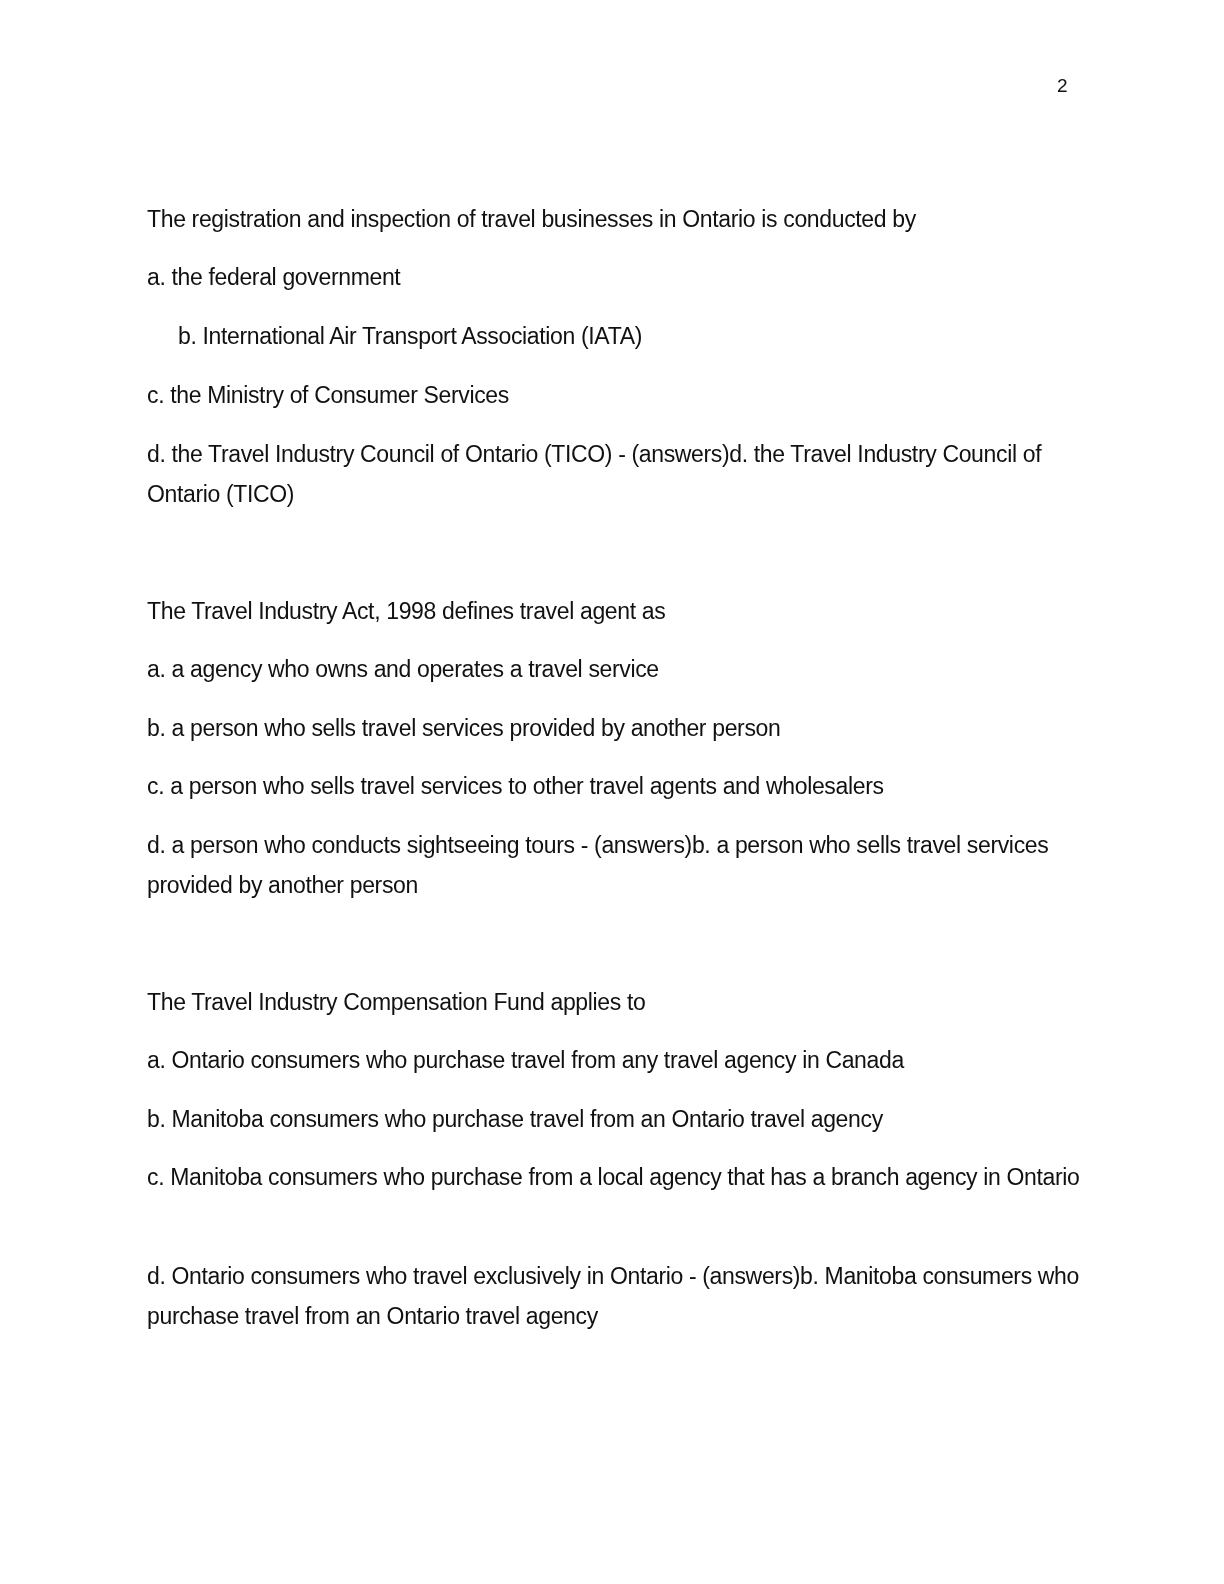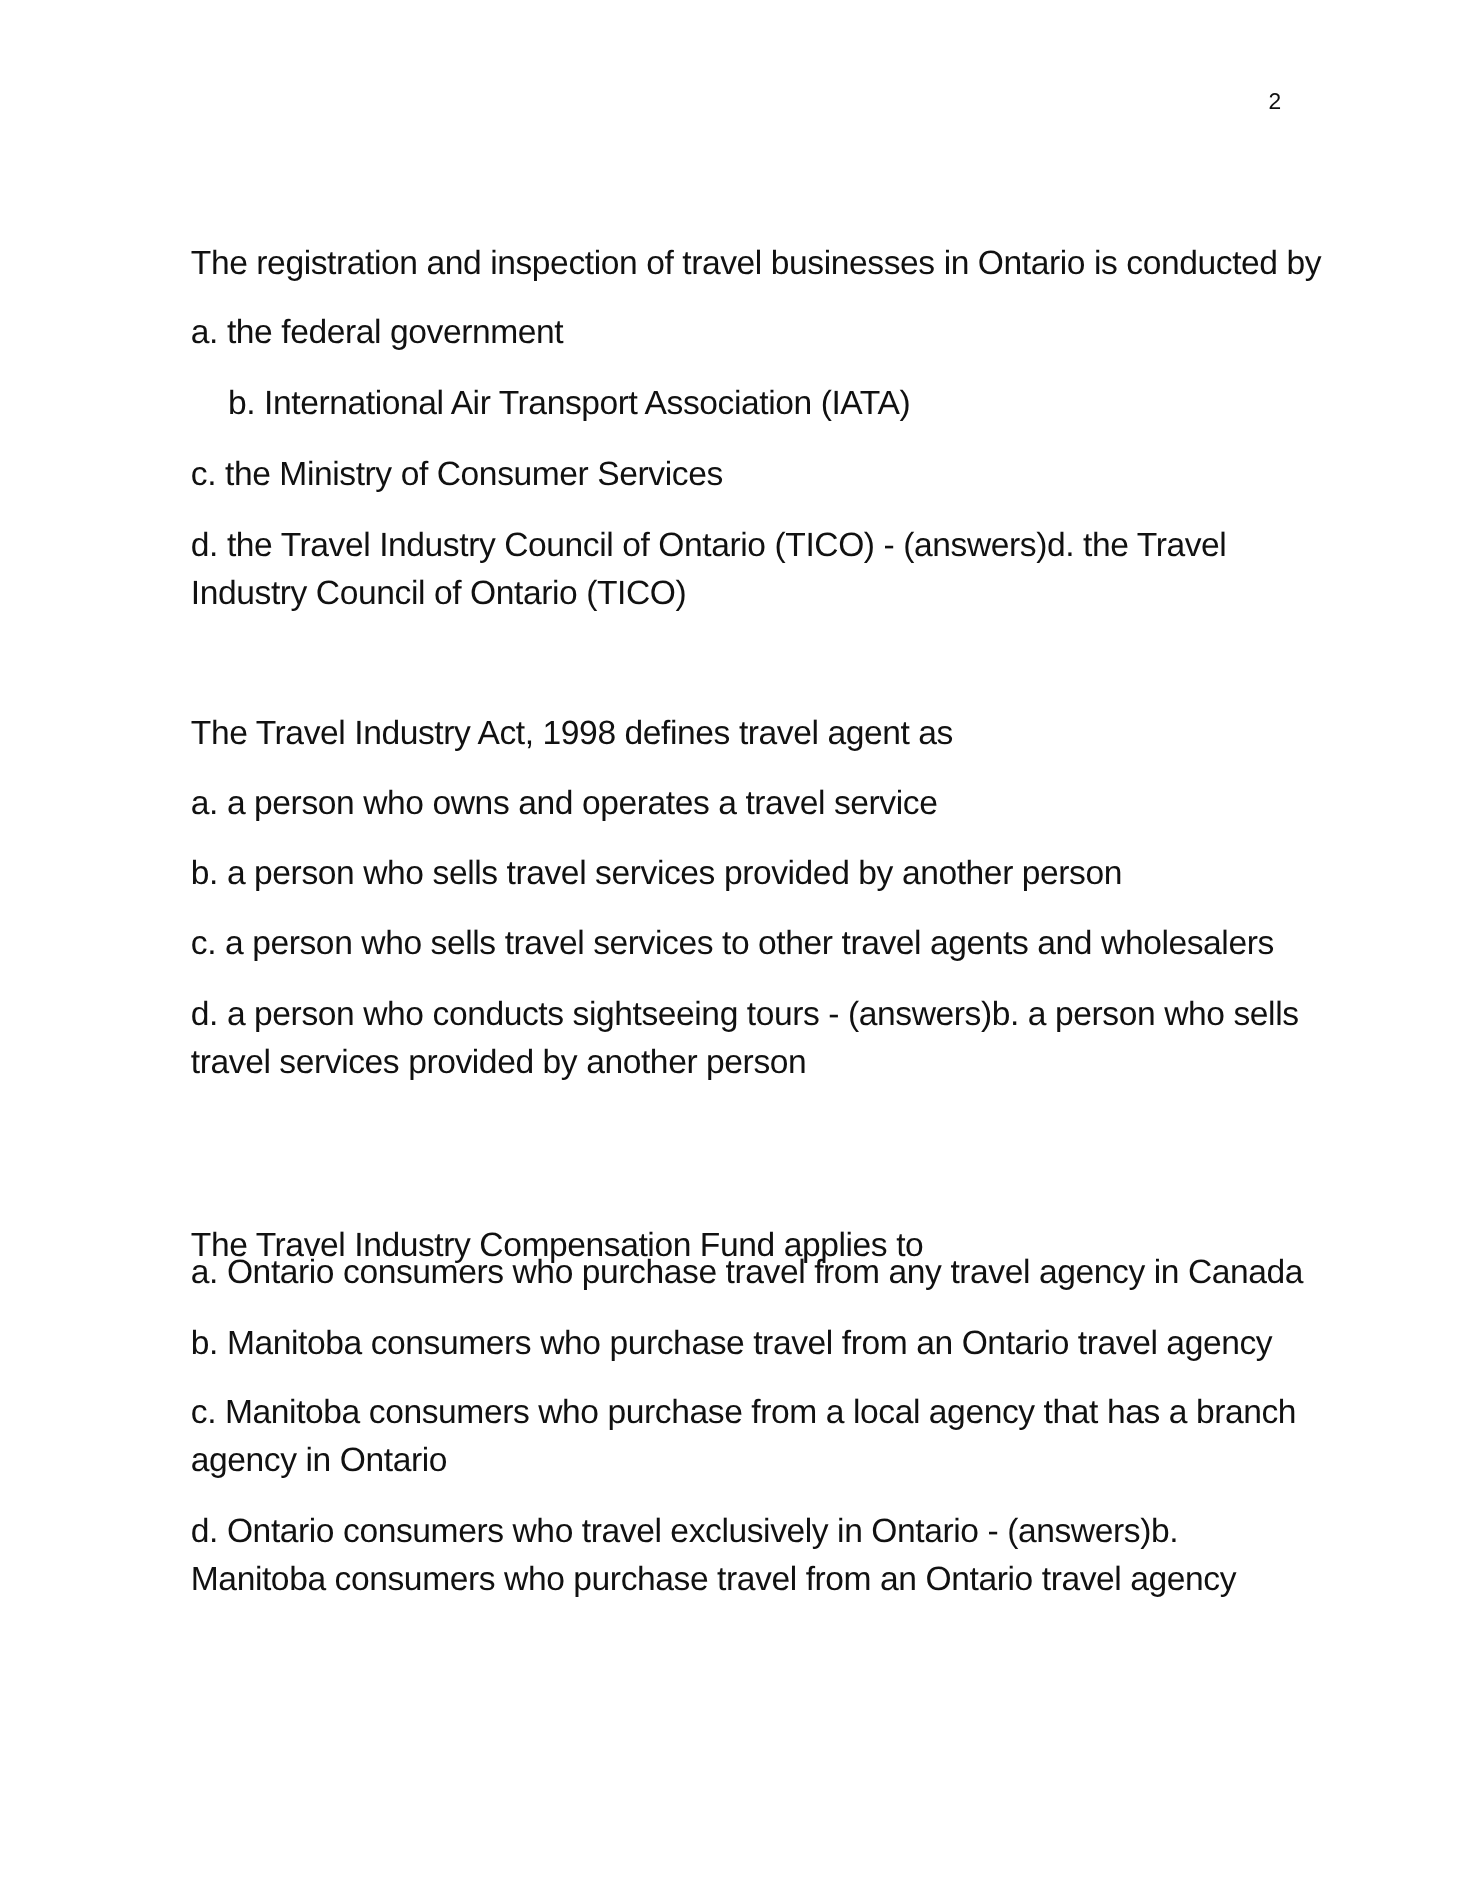--- a/index.html
+++ b/index.html
@@ -23,22 +23,22 @@
       line-height: 24px;
     }
     .content {
       position: absolute;
       left: 143px;
       top: 0;
       width: 940px;
     }
     .line {
       position: absolute;
-      left: 16px;
-      font-size: 28px;
+      left: 4px;
+      font-size: 23px;
       letter-spacing: -0.35px;
       white-space: nowrap;
       line-height: 30px;
     }
     .wrap {
       white-space: normal;
       width: 935px;
       line-height: 40px;
     }
   </style>
@@ -49,24 +49,24 @@
 
 <div class="content">
 
   <div class="line" style="top:204px;">The registration and inspection of travel businesses in Ontario is conducted by</div>
   <div class="line" style="top:262px;">a. the federal government</div>
   <div class="line" style="top:321px;margin-left:31px;">b. International Air Transport Association (IATA)</div>
   <div class="line" style="top:380px;">c. the Ministry of Consumer Services</div>
   <div class="line wrap" style="top:434px;">d. the Travel Industry Council of Ontario (TICO) - (answers)d. the Travel Industry Council of Ontario (TICO)</div>
 
   <div class="line" style="top:596px;">The Travel Industry Act, 1998 defines travel agent as</div>
-  <div class="line" style="top:654px;">a. a person who owns and operates a travel service</div>
+  <div class="line" style="top:654px;">a. a agency who owns and operates a travel service</div>
   <div class="line" style="top:713px;">b. a person who sells travel services provided by another person</div>
   <div class="line" style="top:771px;">c. a person who sells travel services to other travel agents and wholesalers</div>
   <div class="line wrap" style="top:825px;">d. a person who conducts sightseeing tours - (answers)b. a person who sells travel services provided by another person</div>
 
-  <div class="line" style="top:987px;margin-top:36px;">The Travel Industry Compensation Fund applies to</div>
+  <div class="line" style="top:987px;">The Travel Industry Compensation Fund applies to</div>
   <div class="line" style="top:1045px;">a. Ontario consumers who purchase travel from any travel agency in Canada</div>
   <div class="line" style="top:1104px;text-align:right;">b. Manitoba consumers who purchase travel from an Ontario travel agency</div>
   <div class="line wrap" style="top:1157px;">c. Manitoba consumers who purchase from a local agency that has a branch agency in Ontario</div>
   <div class="line wrap" style="top:1256px;">d. Ontario consumers who travel exclusively in Ontario - (answers)b. Manitoba consumers who purchase travel from an Ontario travel agency</div>
 
 </div>
 
 </body></html>

